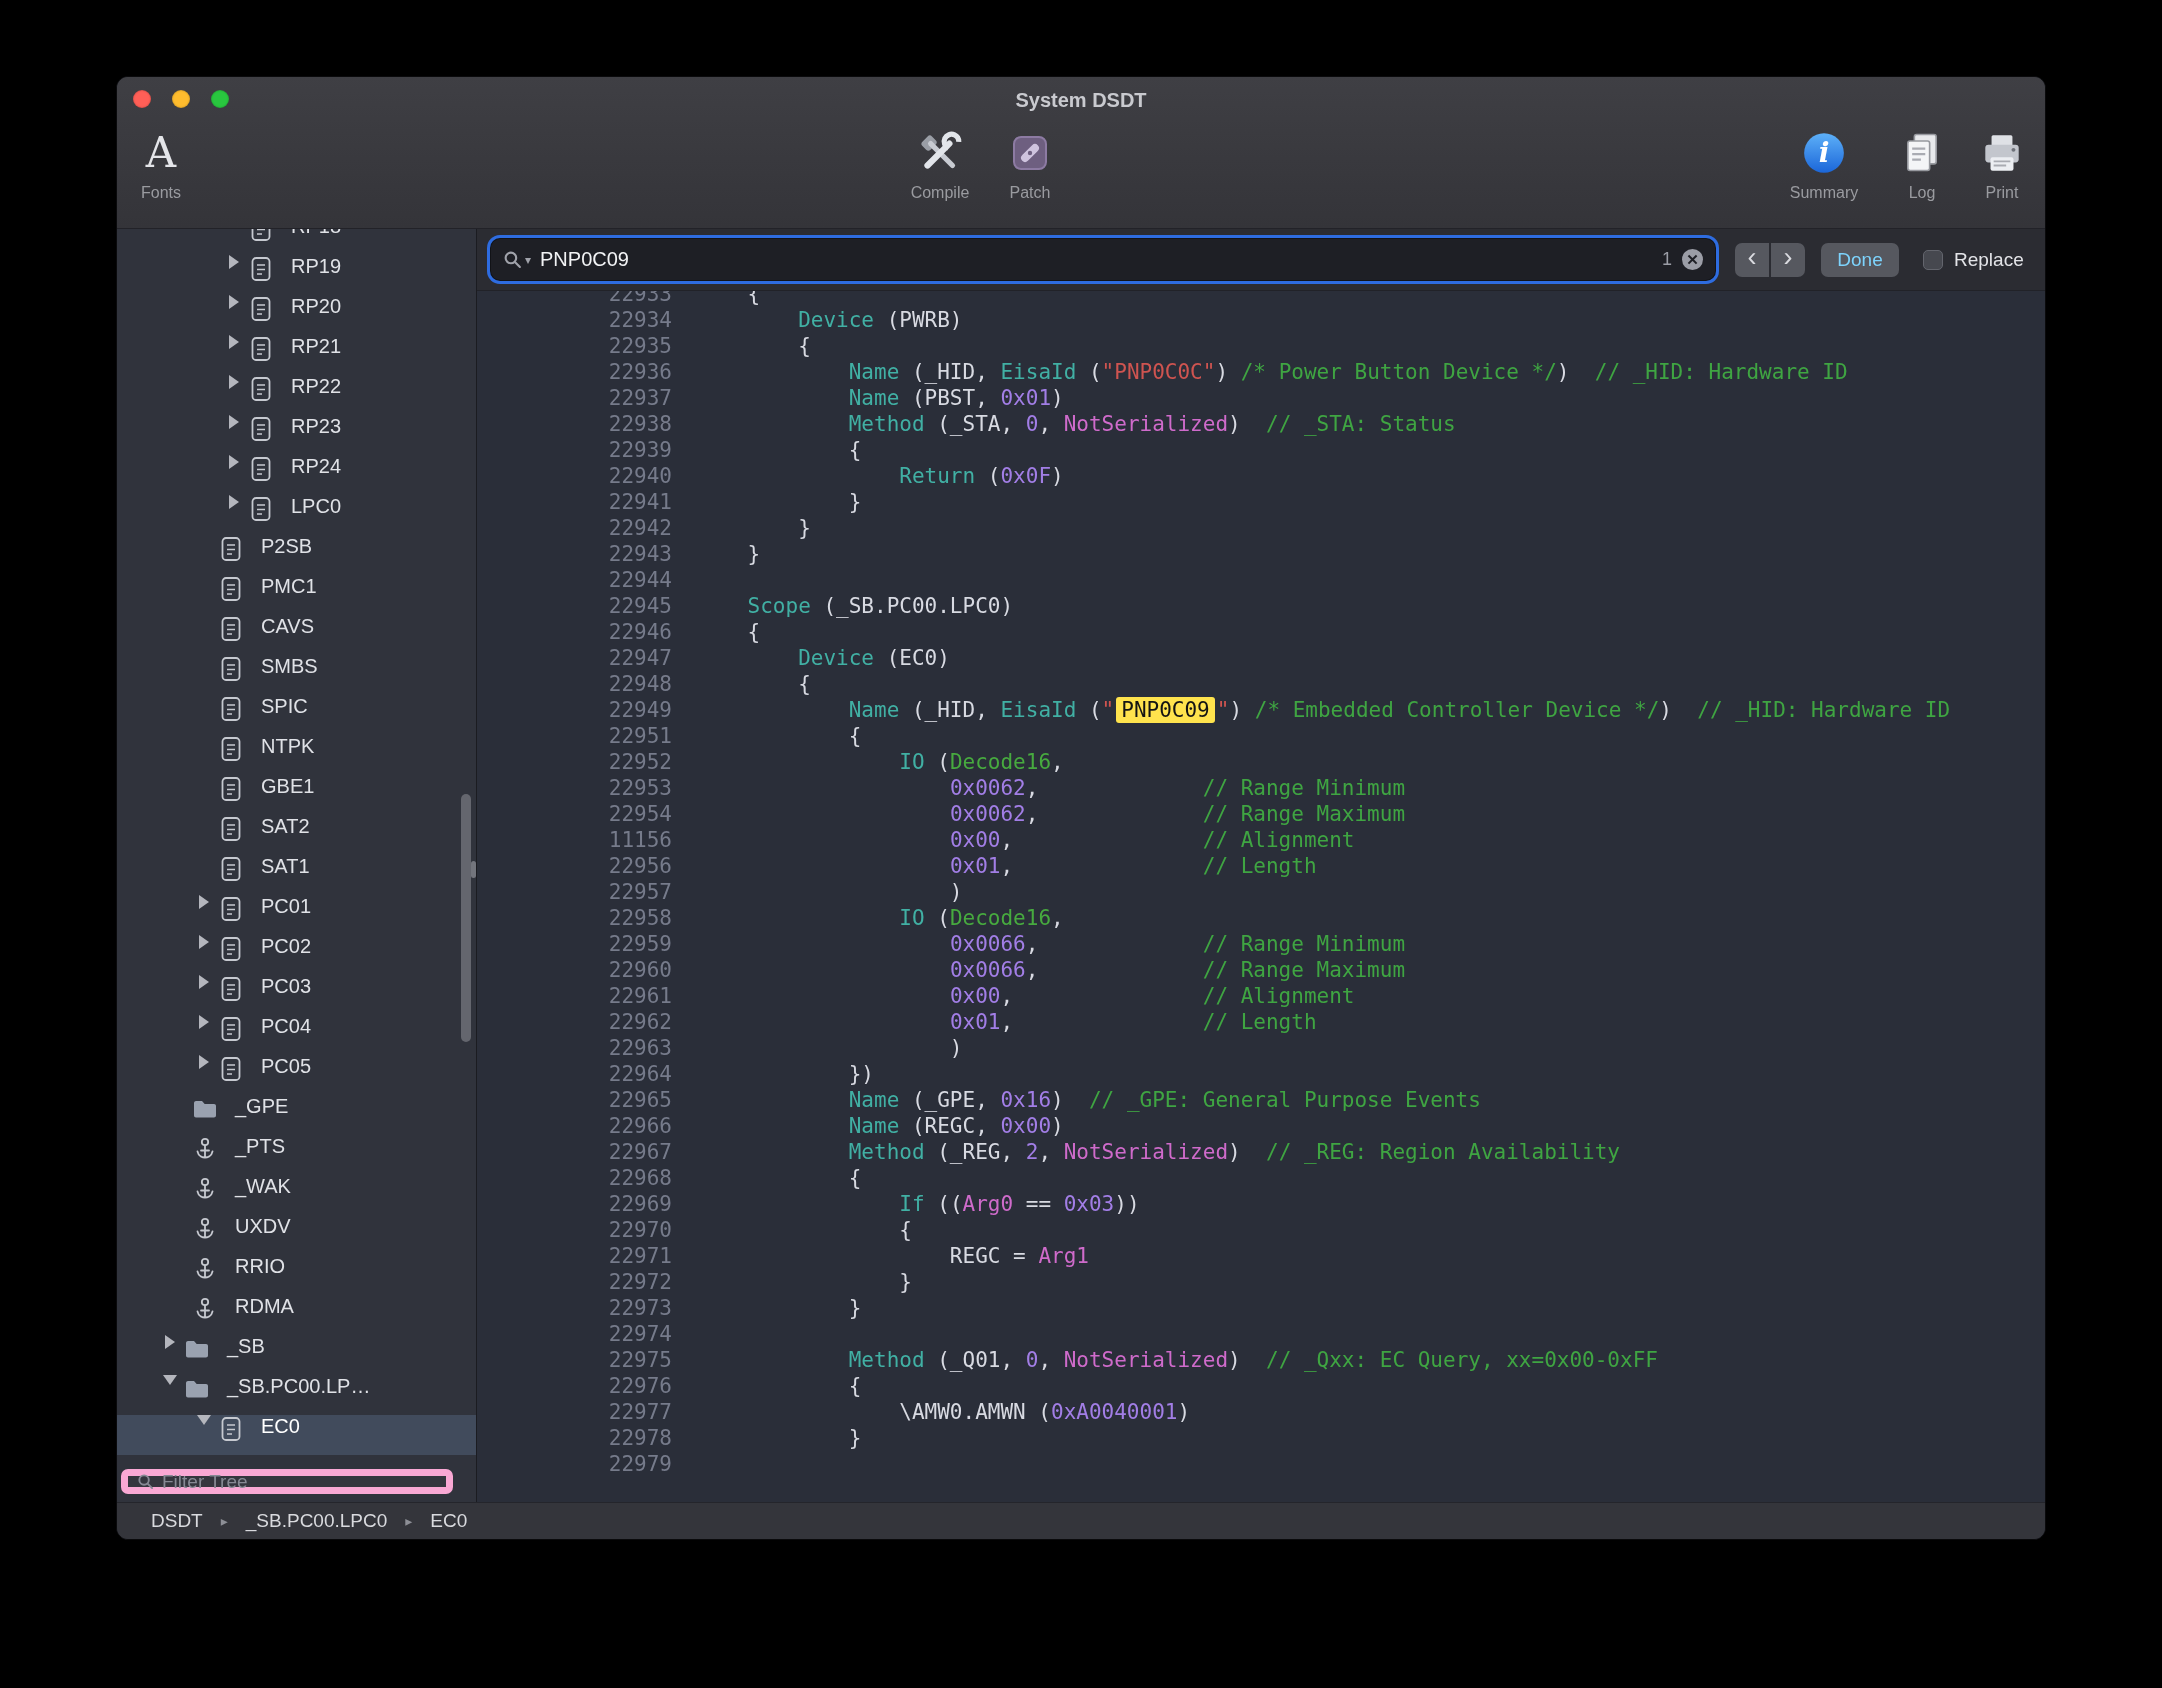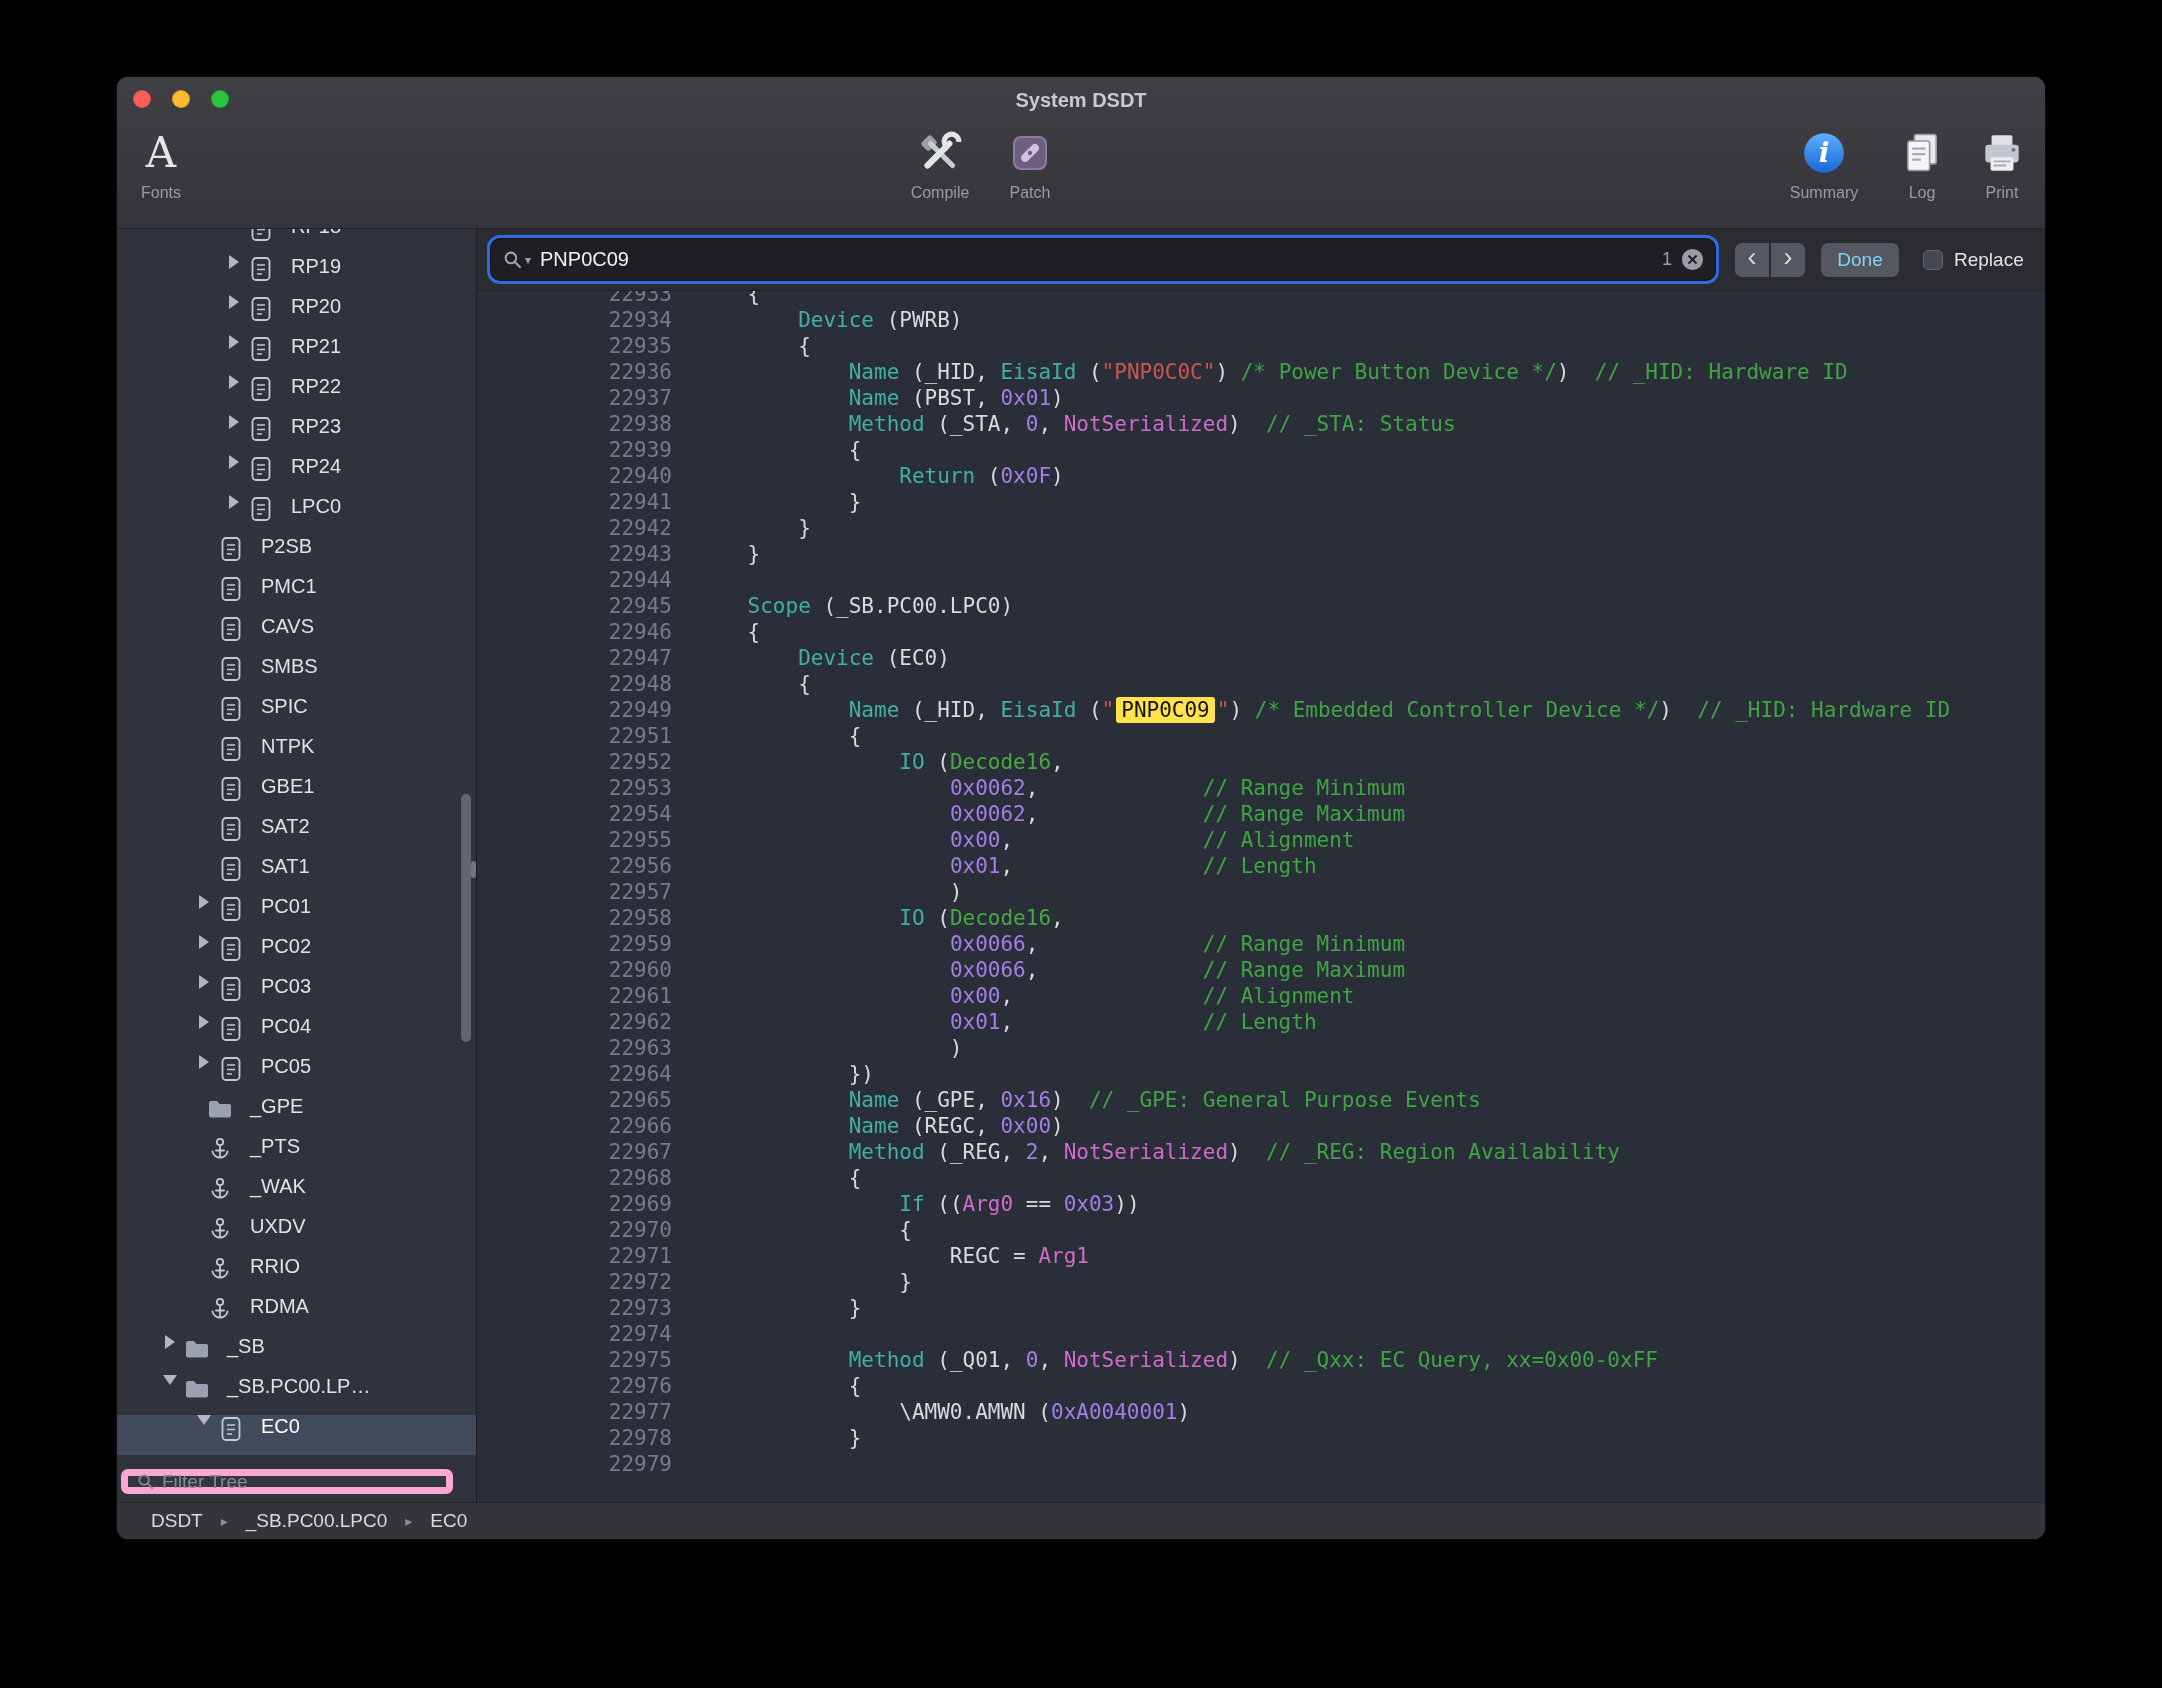--- a/index.html
+++ b/index.html
@@ -29,21 +29,21 @@
 
   
   .sidebar { position:relative; width:360px; background:#30333c; border-right:1px solid #1b1c21; overflow:hidden; flex:none; }
   .tree { position:absolute; top:0; left:0; right:0; }
   .tree > .trow:first-child { margin-top:-14px; }
   .trow { height:40px; display:flex; align-items:flex-start; font-size:20px; color:#e0e2e7; white-space:nowrap; }
   .trow.sel { background:var(--selection-bg,#414b5c); color:#ffffff; }
   .ind-l1 { padding-left:104px; }
   .ind-l1leaf { padding-left:100px; }
   .ind-pc { padding-left:74px; }
-  .ind-m { padding-left:74px;margin-left:15px; }
+  .ind-m { padding-left:74px; }
   .ind-sb { padding-left:40px; }
   .tri { width:26px; flex:none; display:flex; align-items:center; justify-content:center; }
   .tri.right::before { content:""; border-left:10px solid #b4b6bd; border-top:7px solid transparent; border-bottom:7px solid transparent; }
   .tri.down::before { content:""; border-top:10px solid #b4b6bd; border-left:7px solid transparent; border-right:7px solid transparent; }
   .ticon { width:28px; height:28px; flex:none; display:flex; align-items:center; justify-content:center; margin-right:16px; }
   .sb-scroll { position:absolute; right:5px; top:565px; width:10px; height:248px; border-radius:5px; background:rgba(151,153,160,.5); }
   .split-dot { position:absolute; right:0px; top:632px; width:5px; height:17px; border-radius:3px; background:#73757d; }
   .filter { position:absolute; left:4px; bottom:10px; width:332px; height:25px; border-radius:7px;
     background:#34363e; border:7px solid #f9a8d4; display:flex; align-items:center; padding:0 9px; gap:8px; }
   .filter-ph { color:#868994; font-size:19px; }
@@ -522,21 +522,21 @@
             <div class="cl"><span class="ln">22944</span><span class="lc"></span></div>
             <div class="cl"><span class="ln">22945</span><span class="lc"><span class="tok-p">    </span><span class="tok-k">Scope</span><span class="tok-p"> (_SB.PC00.LPC0)</span></span></div>
             <div class="cl"><span class="ln">22946</span><span class="lc"><span class="tok-p">    {</span></span></div>
             <div class="cl"><span class="ln">22947</span><span class="lc"><span class="tok-p">        </span><span class="tok-k">Device</span><span class="tok-p"> (EC0)</span></span></div>
             <div class="cl"><span class="ln">22948</span><span class="lc"><span class="tok-p">        {</span></span></div>
             <div class="cl"><span class="ln">22949</span><span class="lc"><span class="tok-p">            </span><span class="tok-k">Name</span><span class="tok-p"> (_HID, </span><span class="tok-k">EisaId</span><span class="tok-p"> (</span><span class="tok-s">"</span><span class="tok-h">PNP0C09</span><span class="tok-s">"</span><span class="tok-p">)</span><span class="tok-c"> /* Embedded Controller Device */</span><span class="tok-p">)</span><span class="tok-c">  // _HID: Hardware ID</span></span></div>
             <div class="cl"><span class="ln">22951</span><span class="lc"><span class="tok-p">            {</span></span></div>
             <div class="cl"><span class="ln">22952</span><span class="lc"><span class="tok-p">                </span><span class="tok-k">IO</span><span class="tok-p"> (</span><span class="tok-g">Decode16</span><span class="tok-p">,</span></span></div>
             <div class="cl"><span class="ln">22953</span><span class="lc"><span class="tok-p">                    </span><span class="tok-n">0x0062</span><span class="tok-p">,</span><span class="tok-c">             // Range Minimum</span></span></div>
             <div class="cl"><span class="ln">22954</span><span class="lc"><span class="tok-p">                    </span><span class="tok-n">0x0062</span><span class="tok-p">,</span><span class="tok-c">             // Range Maximum</span></span></div>
-            <div class="cl"><span class="ln">22955</span><span class="lc"><span class="tok-p">                    </span><span class="tok-n">0x00</span><span class="tok-p">,</span><span class="tok-c">               // Alignment</span></span></div>
+            <div class="cl"><span class="ln">11156</span><span class="lc"><span class="tok-p">                    </span><span class="tok-n">0x00</span><span class="tok-p">,</span><span class="tok-c">               // Alignment</span></span></div>
             <div class="cl"><span class="ln">22956</span><span class="lc"><span class="tok-p">                    </span><span class="tok-n">0x01</span><span class="tok-p">,</span><span class="tok-c">               // Length</span></span></div>
             <div class="cl"><span class="ln">22957</span><span class="lc"><span class="tok-p">                    )</span></span></div>
             <div class="cl"><span class="ln">22958</span><span class="lc"><span class="tok-p">                </span><span class="tok-k">IO</span><span class="tok-p"> (</span><span class="tok-g">Decode16</span><span class="tok-p">,</span></span></div>
             <div class="cl"><span class="ln">22959</span><span class="lc"><span class="tok-p">                    </span><span class="tok-n">0x0066</span><span class="tok-p">,</span><span class="tok-c">             // Range Minimum</span></span></div>
             <div class="cl"><span class="ln">22960</span><span class="lc"><span class="tok-p">                    </span><span class="tok-n">0x0066</span><span class="tok-p">,</span><span class="tok-c">             // Range Maximum</span></span></div>
             <div class="cl"><span class="ln">22961</span><span class="lc"><span class="tok-p">                    </span><span class="tok-n">0x00</span><span class="tok-p">,</span><span class="tok-c">               // Alignment</span></span></div>
             <div class="cl"><span class="ln">22962</span><span class="lc"><span class="tok-p">                    </span><span class="tok-n">0x01</span><span class="tok-p">,</span><span class="tok-c">               // Length</span></span></div>
             <div class="cl"><span class="ln">22963</span><span class="lc"><span class="tok-p">                    )</span></span></div>
             <div class="cl"><span class="ln">22964</span><span class="lc"><span class="tok-p">            })</span></span></div>
             <div class="cl"><span class="ln">22965</span><span class="lc"><span class="tok-p">            </span><span class="tok-k">Name</span><span class="tok-p"> (_GPE, </span><span class="tok-n">0x16</span><span class="tok-p">)</span><span class="tok-c">  // _GPE: General Purpose Events</span></span></div>

